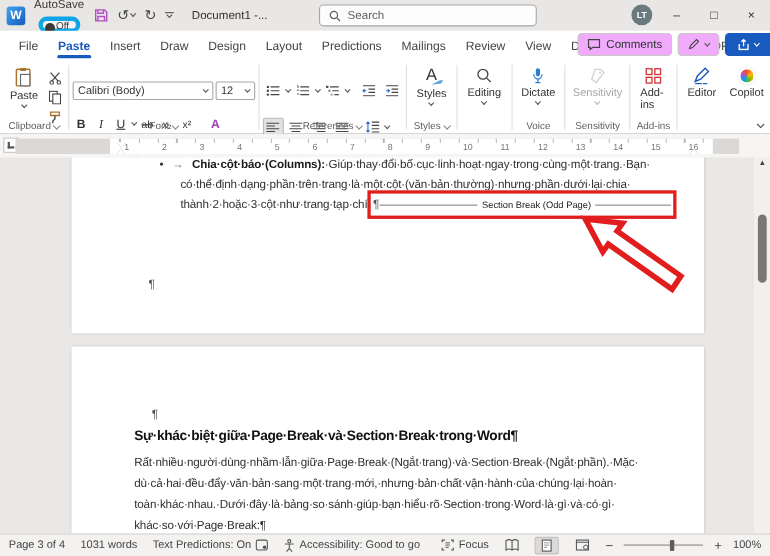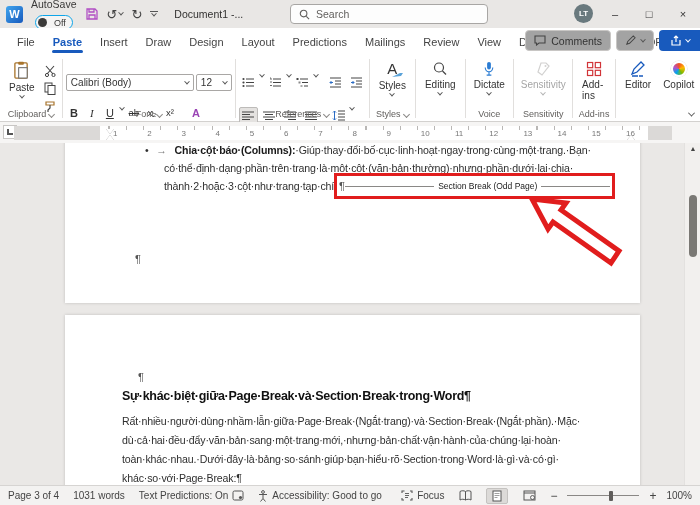--- a/index.html
+++ b/index.html
@@ -3,52 +3,52 @@
 <meta charset="utf-8">
 <style>
   * { margin:0; padding:0; box-sizing:border-box; }
   html,body { width:700px; height:505px; overflow:hidden; }
   body { position:relative; font-family:"Liberation Sans","DejaVu Sans",sans-serif; background:#fff; color:#333; }
 
   
   .titlebar { position:absolute; top:0; left:0; width:700px; height:28px; background:#e9e7e5; display:flex; align-items:center; padding:0 6px; gap:8px; }
   .word-logo { width:17px; height:17px; border-radius:3px; background:linear-gradient(135deg,#41a5ee 0%,#185abd 100%); color:#fff; font-size:11px; font-weight:bold; display:flex; align-items:center; justify-content:center; }
   .autosave { display:flex; align-items:center; gap:5px; font-size:10.5px; color:#3b3a39;flex-direction:column; }
-  .toggle { position:relative; width:38px; height:15px; border:1px solid #0ea5e9; border-radius:8px; background:#f5f4f3; display:flex; align-items:center; justify-content:flex-end; padding-right:6px; font-size:9px; color:#3b3a39; }
+  .toggle { position:relative; width:38px; height:15px; border:4px solid #0ea5e9; border-radius:8px; background:#f5f4f3; display:flex; align-items:center; justify-content:flex-end; padding-right:6px; font-size:9px; color:#3b3a39; }
   .toggle .knob { position:absolute; left:2px; top:2px; width:9px; height:9px; border-radius:50%; background:#3b3a39; }
   .tb-ic { font-size:13px; color:#444; display:flex; align-items:center; gap:2px; cursor:default; }
   .chev { display:inline-block; width:5px; height:5px; border-right:1.2px solid #555; border-bottom:1.2px solid #555; transform:rotate(45deg) translate(-1px,-1px); }
   .chev.sm { width:4px; height:4px; }
   .more-btn { display:flex; flex-direction:column; align-items:center; gap:1px; }
   .more-btn .bar { width:8px; height:1.2px; background:#555; }
   .doc-title { font-size:10.5px; color:#323130; margin-left:8px; white-space:nowrap; }
   .searchbox { position:absolute; left:290px; top:4px; width:198px; height:20px; background:#fdfdfd; border:1px solid #a8a6a4; border-radius:4px; display:flex; align-items:center; gap:6px; padding:0 8px; font-size:10.5px; color:#605e5c; }
   .avatar { position:absolute; left:574px; top:4px; width:19px; height:19px; border-radius:50%; background:#69797e; color:#fff; font-size:8px; font-weight:bold; display:flex; align-items:center; justify-content:center; }
   .wincontrols { position:absolute; right:0; top:0; height:28px; display:flex; }
   .winbtn { width:34px; height:28px; display:flex; align-items:center; justify-content:center; font-size:11px; color:#333; }
 
   
   .tabsrow { position:absolute; top:28px; left:0; width:700px; height:28px; background:#fff; display:flex; align-items:center; padding-left:8px; }
   .tab { font-size:11px; color:#444; padding:6px 9px 7px; position:relative; white-space:nowrap; cursor:default; }
   .tab.active { color:#185abd; font-weight:bold; }
   .tab.active::after { content:""; position:absolute; left:8px; right:8px; bottom:2px; height:2.5px; border-radius:2px; background:#185abd; }
   .tabs-right { position:absolute; right:0; top:30px; display:flex; align-items:center; gap:5px; }
-  .pillbtn { height:21px; border:1px solid #c8c6c4; border-radius:4px; background:#a3a3a3; display:flex; align-items:center; gap:5px; padding:0 8px; font-size:10.5px; color:#333; }
+  .pillbtn { height:21px; border:1px solid #c8c6c4; border-radius:4px; background:#f0abfc; display:flex; align-items:center; gap:5px; padding:0 8px; font-size:10.5px; color:#333; }
   .sharebtn { height:21px; width:41px; background:#185abd; border-radius:4px 0 0 4px; display:flex; align-items:center; justify-content:center; gap:4px; color:#fff; }
   .sharebtn .chev { border-color:#fff; }
 
   
   .ribbon { position:absolute; top:56px; left:0; width:700px; height:66px; background:#fff; border-bottom:1px solid #d3d1cf; display:flex; }
   .rgroup { display:flex; flex-direction:column; position:relative; padding:2px 3px 0; }
   .rgroup .glabel { position:absolute; bottom:2px; left:0; right:0; text-align:center; font-size:9px; color:#605e5c; display:flex; justify-content:center; align-items:center; gap:3px; }
   .gdiv { width:1px; background:#e1dfdd; margin:3px 0; }
   .launcher { width:5px; height:5px; border-right:1.2px solid #8a8886; border-bottom:1.2px solid #8a8886; display:inline-block; transform:rotate(45deg); }
   .bigbtn { display:flex; flex-direction:column; align-items:center; justify-content:flex-start; gap:2px; padding:3px 6px; font-size:10px; color:#333; }
   .smallic { width:19px; height:17px; display:flex; align-items:center; justify-content:center; }
-  .fontrow { display:flex; gap:2px; height:19px;margin-top:16px; }
+  .fontrow { display:flex; align-items:center; gap:2px; height:19px;margin-top:16px; }
   .combo { border:1px solid #a9a7a5; border-radius:2px; height:17px; display:flex; align-items:center; justify-content:space-between; padding:0 4px; font-size:10px; color:#333; background:#fff; }
   .fmt { font-size:11px; color:#333; width:16px; text-align:center; }
   .ptoggle { border:1px solid #bdbbb9; background:#e4e2e0; border-radius:2px; }
   .disabled { opacity:.45; }
   .iconstack { display:flex; flex-direction:column; align-items:center; gap:1px; }
 
   
   .rulerrow { position:absolute; top:122px; left:0; width:700px; height:21px; background:#f6f5f4; }
   .tabsel { position:absolute; left:3px; top:3px; width:14px; height:14px; background:#fff; border:1px solid #c8c6c4; display:flex; align-items:center; justify-content:center; }
   .tabsel .L { width:6px; height:6px; border-left:2px solid #555; border-bottom:2px solid #555; }

